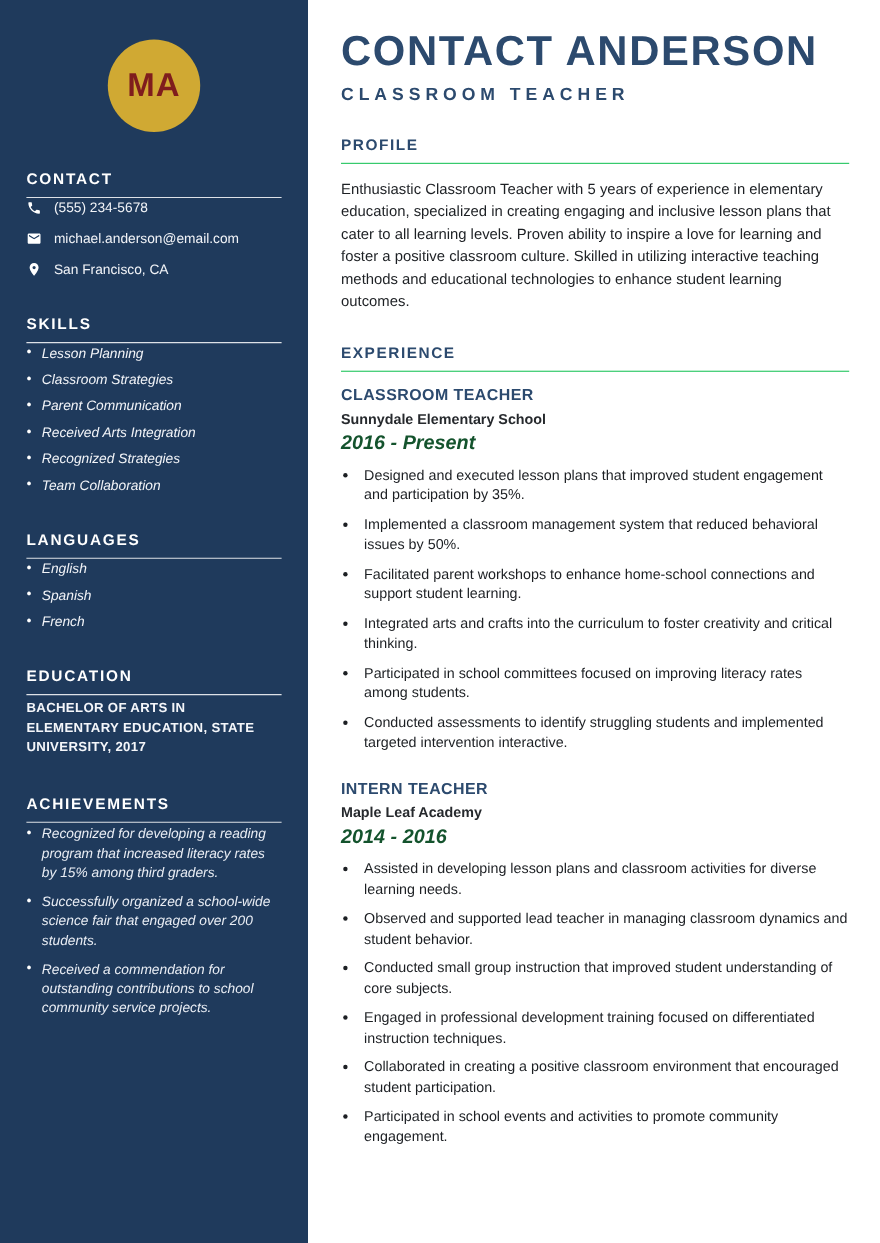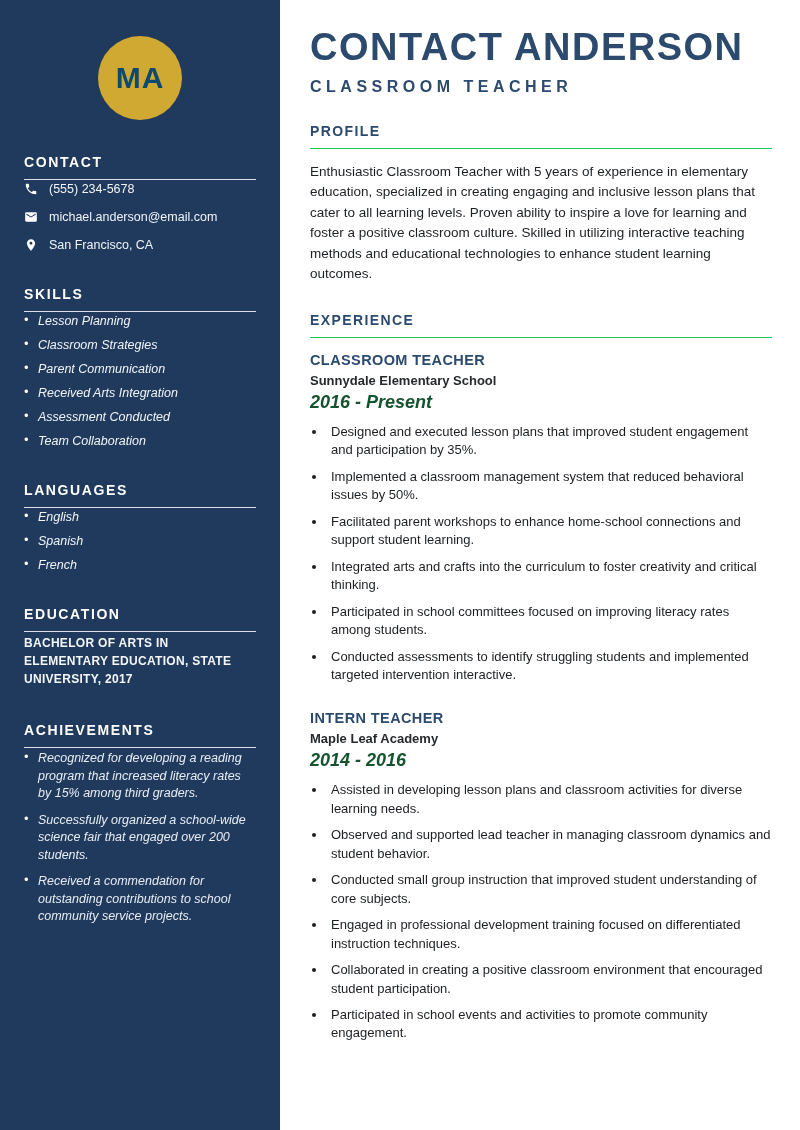--- a/index.html
+++ b/index.html
@@ -20,21 +20,21 @@
     padding: 36px 24px 30px 24px;
   }
   .avatar {
     width: 84px; height: 84px; border-radius: 50%;
     background: var(--avatar-gold, #d0a933);
     margin: 0 auto 14px auto;
     display: flex; align-items: center; justify-content: center;
   }
   .avatar span {
     font-size: 30px; font-weight: bold; letter-spacing: 1px;
-    color: #0c4a6e;
+    color: #7f1d1d;
   }
   .side-section { margin-top: 34px; }
   .side-title {
     font-size: 14px; font-weight: bold; letter-spacing: 1.6px;
     color: #ffffff;
     padding-bottom: 9px; margin-bottom: 2px;
     border-bottom: 1px solid rgba(255,255,255,0.85);
   }
   .contact-list { list-style: none; }
   .contact-item {
@@ -140,21 +140,21 @@
       <ul class="side-ul">
 
           <li>Lesson Planning</li>
 
           <li>Classroom Strategies</li>
 
           <li>Parent Communication</li>
 
           <li>Received Arts Integration</li>
 
-          <li>Assessment Conducted</li>
+          <li>Recognized Strategies</li>
 
           <li>Team Collaboration</li>
 
       </ul>
     </section>
 
     <section class="side-section">
       <h2 class="side-title">LANGUAGES</h2>
       <ul class="side-ul">
 

